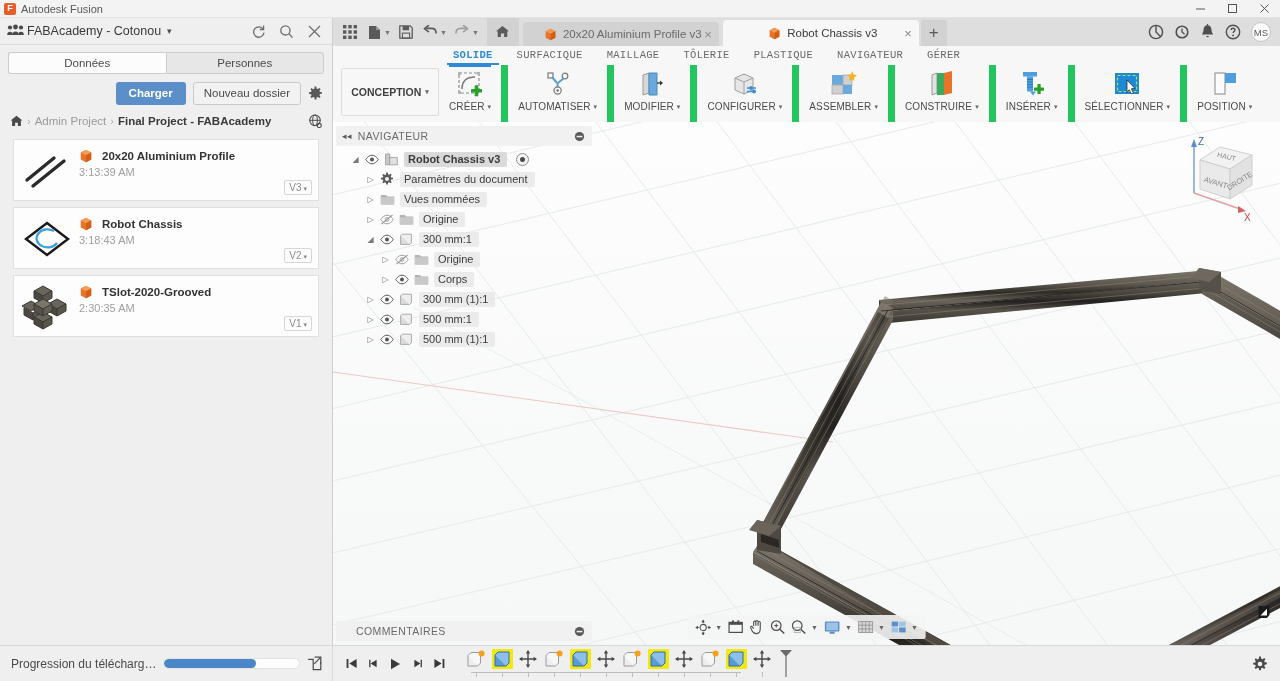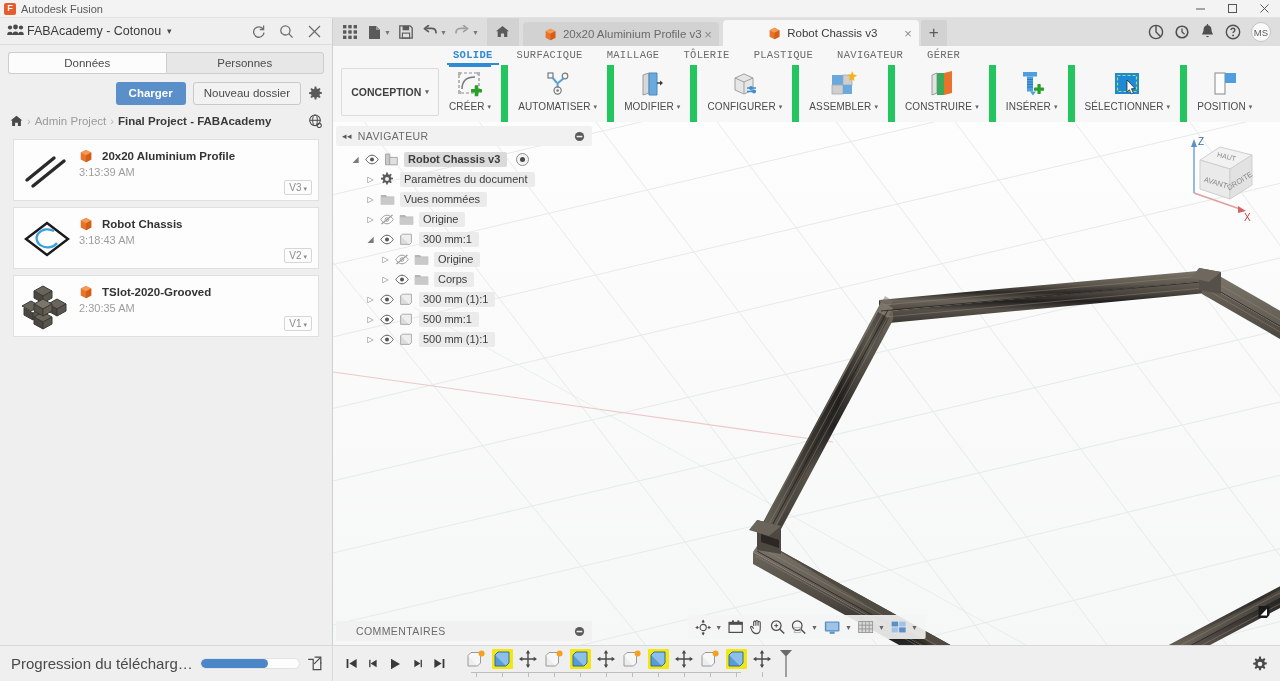--- a/index.html
+++ b/index.html
@@ -280,21 +280,21 @@
   
   .statusbar {
     position: absolute; left: 0; top: 645px; width: 1280px; height: 36px;
     background: #efefef; border-top: 1px solid #d8d8d8; display: flex;
     align-items: center;
   }
   .dl-progress {
     display: flex; align-items: center; gap: 7px; width: 333px;
     padding: 0 10px 0 11px; height: 36px; border-right: 1px solid #d9d9d9;
   }
-  .dl-label { font-size: 15px; color: #4a4a4a; white-space: nowrap; }
+  .dl-label { font-size: 12px; color: #4a4a4a; white-space: nowrap; }
   .dl-bar {
     flex: 1; height: 11px; background: #fdfdfd; border-radius: 6px;
     border: 1px solid #e2e2e2; overflow: hidden;
   }
   .dl-fill { height: 100%; background: #4a86c8; border-radius: 6px; }
   .dl-ext { color: #4a4a4a; display: flex; flex: none; }
 
   .timeline { flex: 1; display: flex; align-items: center; padding-left: 10px; }
   .tl-play { display: flex; align-items: center; gap: 6px; color: #3a3a3a; }
   .tl-pbtn { width: 16px; height: 20px; display: flex; align-items: center; justify-content: center; }

